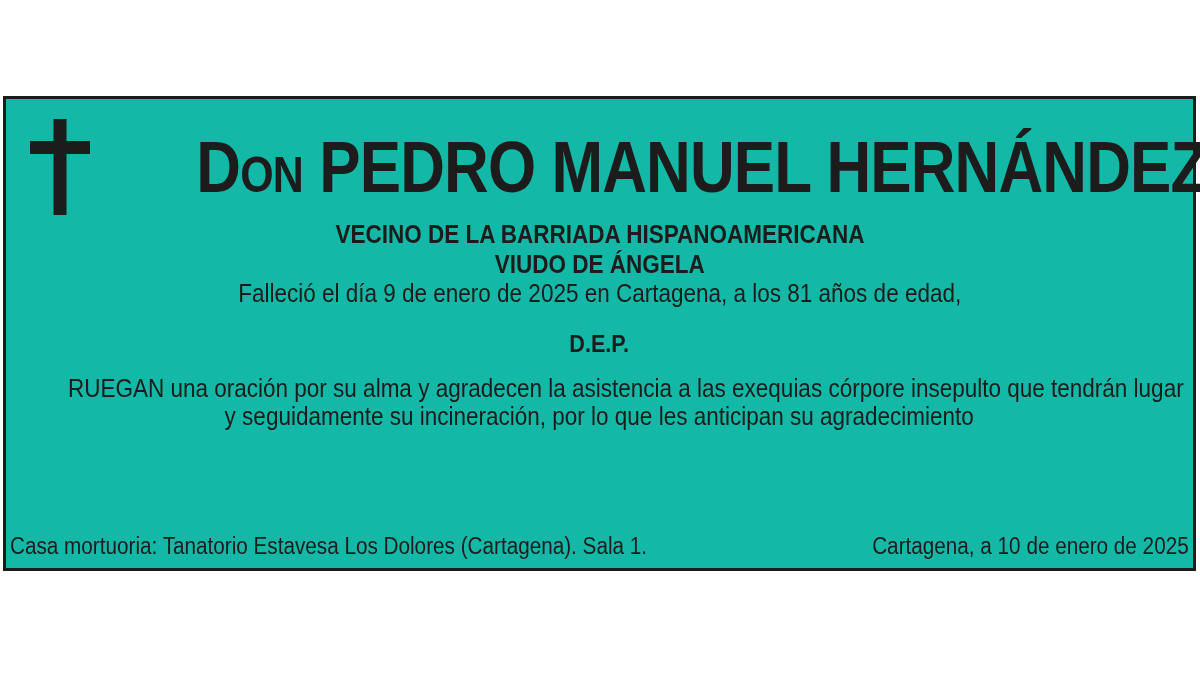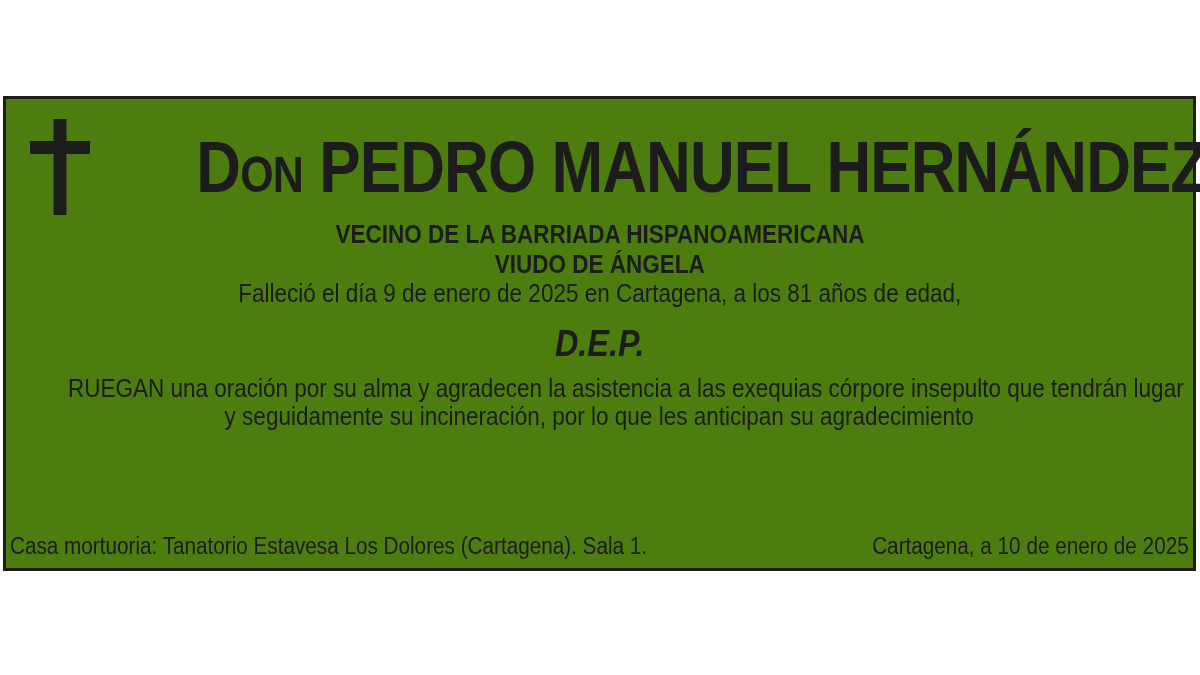--- a/index.html
+++ b/index.html
@@ -16,21 +16,21 @@
     color: #1c1c1c;
     overflow: hidden;
   }
   .esquela-box {
     position: absolute;
     left: 3px;
     right: 4px;
     top: 96px;
     height: 475px;
     border: 3px solid #1c1c1c;
-    background: #4d7c0f;
+    background: #14b8a6;
     box-sizing: border-box;
   }
   
   .header {
     display: flex;
     align-items: center;
     margin-top: 18px;
     height: 100px;
   }
   .cross-col {
@@ -95,23 +95,22 @@
   }
   .subtitle-block { margin-top: 2px; }
   .notice-block { margin-top: 0; }
   .notice-line {
     font-size: 25px;
     line-height: 28px;
   }
   .dep-row {
     margin-top: 22px;
     font-weight: bold;
-    font-size: 36px;
+    font-size: 24px;
     line-height: 30px;
-    font-style: italic;
   }
   .family-row {
     margin-top: 16px;
     font-weight: bold;
     font-size: 24px;
     line-height: 28px;
   }
   .request-block { margin-top: 15px; }
   .request-line {
     font-size: 25px;

